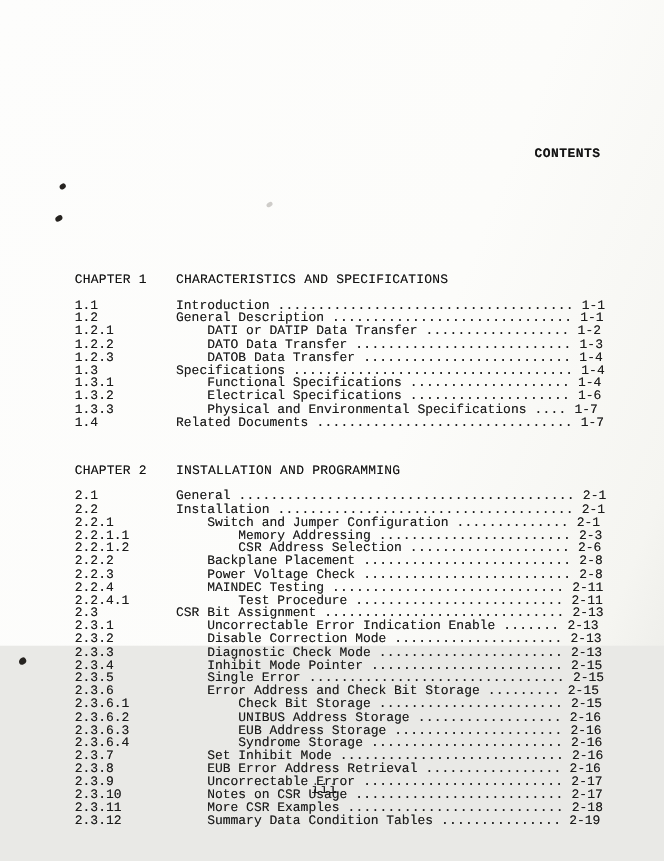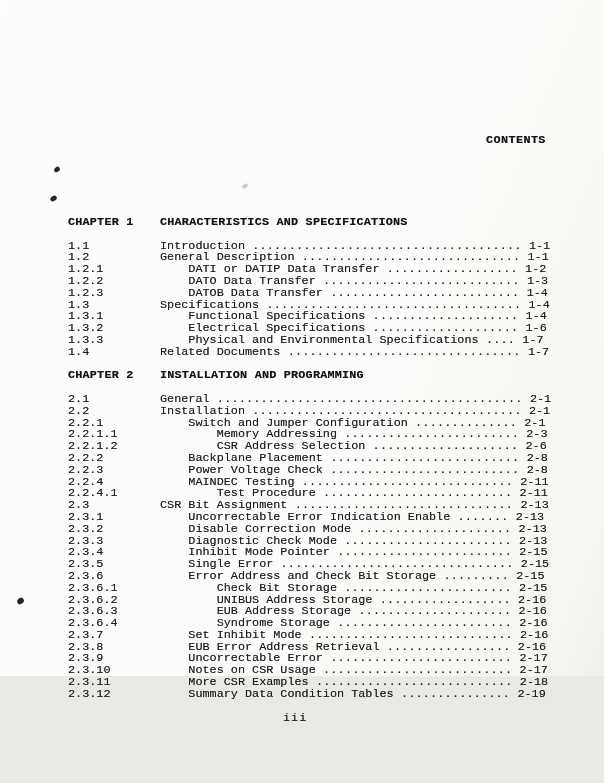--- a/index.html
+++ b/index.html
@@ -2,41 +2,42 @@
 <html><head>
 <meta charset="utf-8">
 <style>
   html,body{margin:0;padding:0;}
   body{
     width:604px;height:783px;overflow:hidden;
     background:#e9e9e6;
     font-family:"Liberation Mono","DejaVu Sans Mono",monospace;
   }
   .page{
-    position:relative;width:604px;height:676px;
+    position:relative;width:604px;height:587px;
     background:linear-gradient(112deg,#fdfdfc 0%,#fcfcfa 62%,#f5f5f1 93%,#efefeb 100%);
     color:#1b1b1b;
   }
   .running-head{
     position:absolute;top:134px;left:486px;
     font-size:11.8px;line-height:12px;font-weight:bold;
     letter-spacing:0.4px;color:#141414;
     text-shadow:0 0 .5px rgba(0,0,0,.55);
   }
   .toc{
     position:absolute;top:217px;left:68px;width:480px;
     font-size:11.8px;line-height:11.8px;
     white-space:pre;
     text-shadow:0 0 .45px rgba(10,10,10,.5);
   }
   .toc-line{height:11.8px;}
   .chapter-heading{
-    font-weight:bold;color:#121212;
+    font-weight:normal;color:#121212;
     margin-bottom:11.8px;
     letter-spacing:0.2px;
+    margin-top:32px;
   }
   .chapter-block{margin-bottom:11.8px;}
   .num{display:inline-block;min-width:13ch;}
   .dots{letter-spacing:0.2px;}
   .folio{
     position:absolute;top:712px;left:283px;
     font-size:11.8px;line-height:12px;color:#1b1b1b;
     letter-spacing:1px;
     text-shadow:0 0 .45px rgba(10,10,10,.5);
   }

